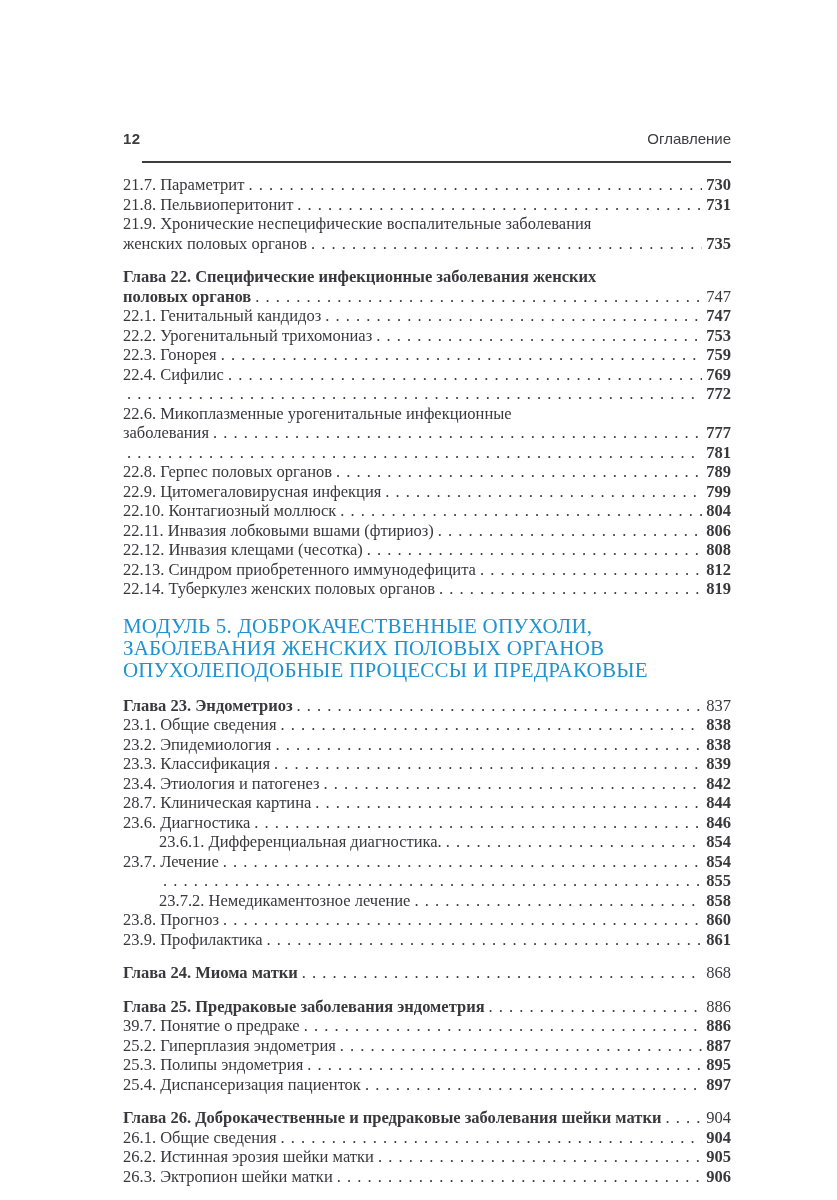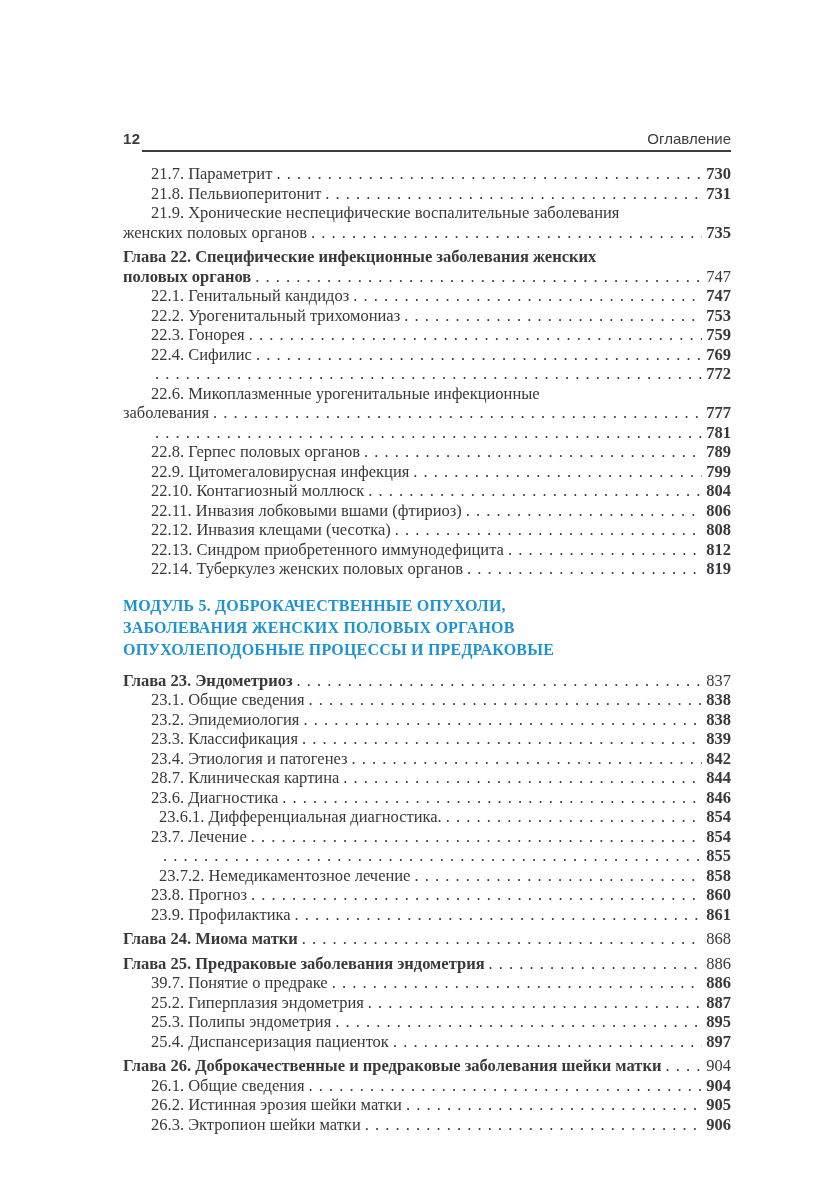--- a/index.html
+++ b/index.html
@@ -20,21 +20,21 @@
   }
   
   .running-header {
     position: relative;
     display: flex;
     justify-content: space-between;
     align-items: flex-end;
     font-family: "Liberation Sans", sans-serif;
     font-size: 15px;
     color: #3c3c42;
-    padding-bottom: 5px;
+    padding-bottom: 16px;
   }
   .running-header .pagenum { font-weight: bold; letter-spacing: 0.3px; }
   .running-header .rule {
     position: absolute;
     left: 19px;
     right: 0;
     bottom: 0;
     height: 2px;
     background: #3c3c42;
   }
@@ -45,23 +45,23 @@
   }
   .entry { margin: 0; }
   .entry .line1,
   .entry .row {
     line-height: 19.5px;
   }
   .entry .row {
     display: flex;
     align-items: baseline;
   }
-  .entry.bold { font-weight: bold; margin-top: 5px; }
+  .entry.bold { font-weight: bold; margin-top: 14px; }
   .ind-0 { margin-left: 0; }
-  .ind-1 { margin-left: 28px; }
+  .ind-1 { }
   .ind-2 { margin-left: 36px; }
   .t { white-space: nowrap; }
   .dots {
     flex: 1 1 auto;
     overflow: hidden;
     white-space: nowrap;
     margin-left: 4px;
     min-width: 0;
     letter-spacing: 1px;
     font-weight: normal;
@@ -69,22 +69,22 @@
   .pg {
     padding-left: 4px;
     text-align: right;
     white-space: nowrap;
     font-weight: bold;
   }
   .entry.bold .pg { font-weight: normal; }
   
   .module {
     color: var(--module-blue, #1e93d0);
-    font-weight: bold;
-    font-size: 16px;
+    font-weight: normal;
+    font-size: 21px;
     line-height: 22.4px;
     margin: 16px 0 9px 0;
     letter-spacing: 0.2px;
   }
 </style>
 </head>
 <body>
 
 <div class="page">
   <div class="running-header">

